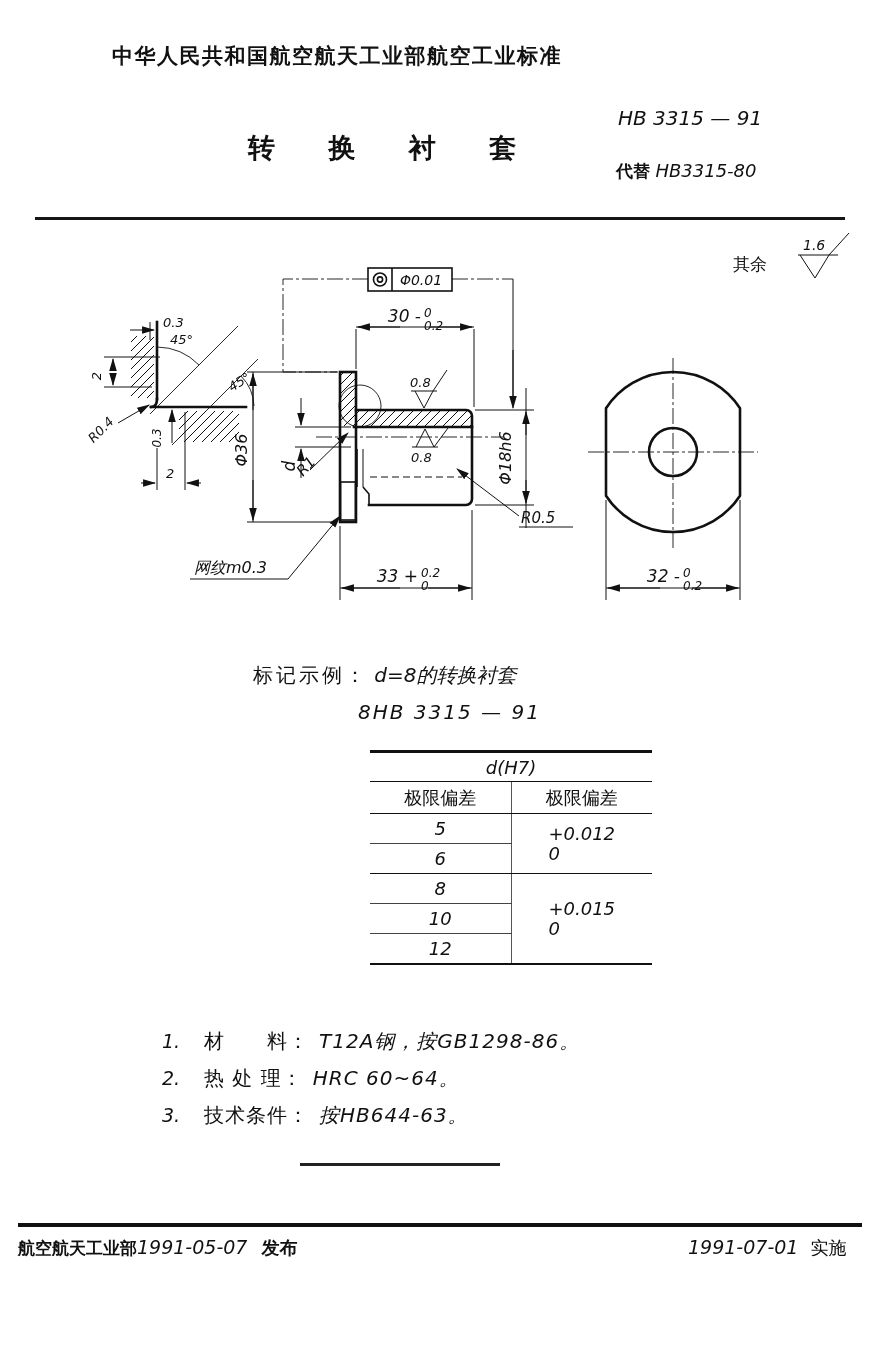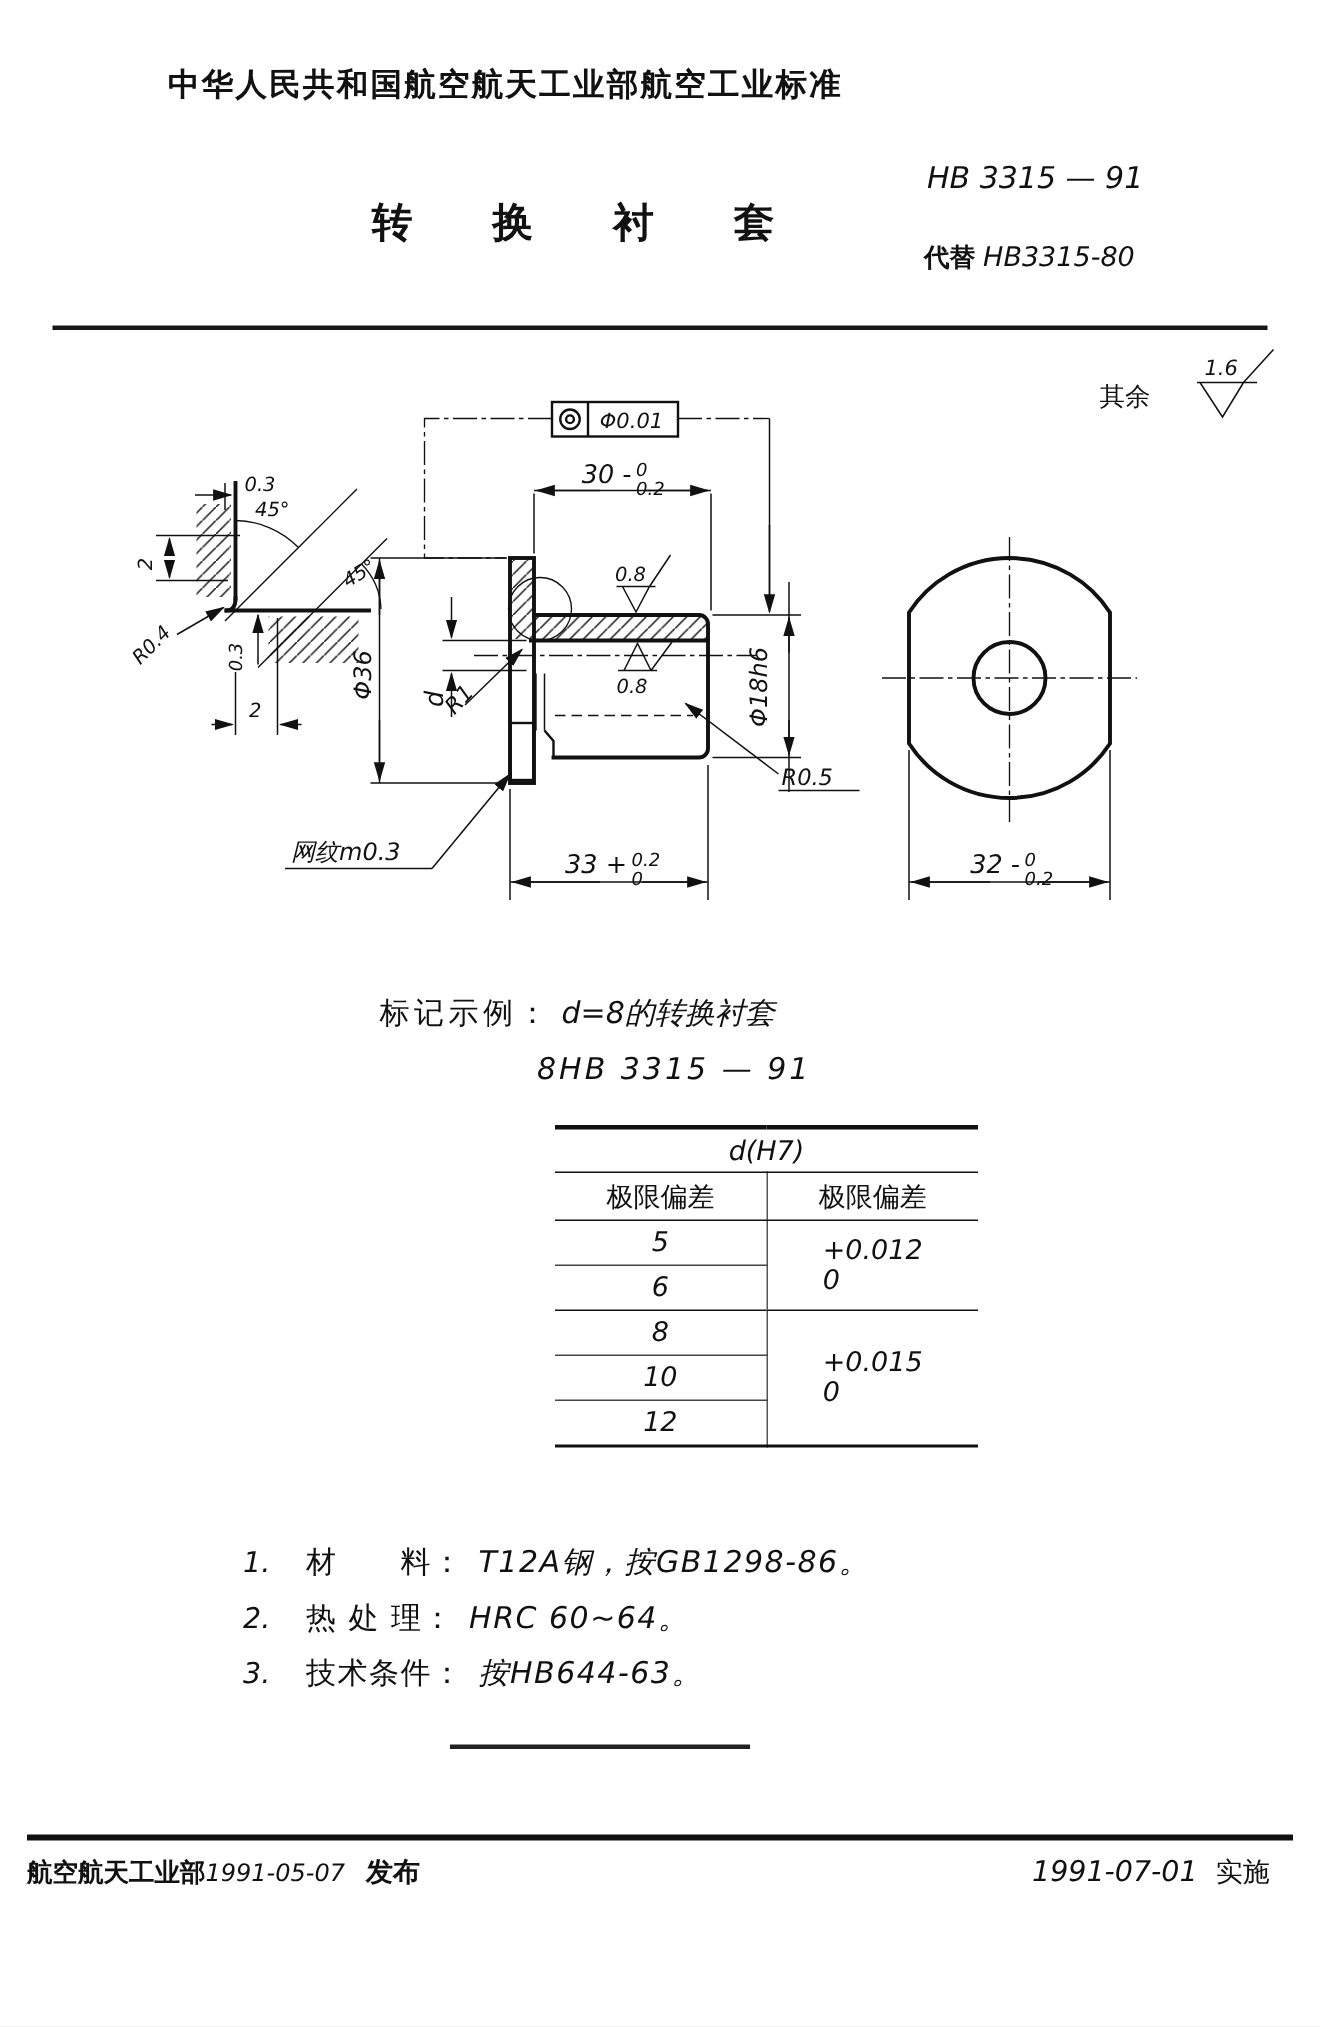--- a/index.html
+++ b/index.html
@@ -37,21 +37,21 @@
   
   .notes{left:162px;top:1028px;font-size:20px;}
   .note-line{display:flex;align-items:baseline;height:37px;white-space:nowrap;}
   .note-no{width:42px;font-size:19px;}
   .note-label{letter-spacing:1px;}
   .note-val{margin-left:10px;letter-spacing:1px;}
 
   
   .foot-left{left:18px;top:1236px;font-size:18px;white-space:nowrap;}
   .foot-left .org{font-weight:bold;font-size:17px;}
-  .foot-left .dt{font-size:16px;}
+  .foot-left .dt{font-size:19px;}
   .foot-left .pub{font-weight:bold;margin-left:14px;}
   .foot-right{left:688px;top:1236px;font-size:19px;white-space:nowrap;}
   .foot-right .impl{font-weight:normal;margin-left:12px;font-size:18px;}
 
   
   svg text{fill:#111;font-family:"DejaVu Sans","Liberation Sans",sans-serif;}
   .thick{stroke:#111;stroke-width:2.6;fill:none;stroke-linecap:square;}
   .med{stroke:#111;stroke-width:1.6;fill:none;}
   .thin{stroke:#111;stroke-width:1;fill:none;}
   .xthin{stroke:#111;stroke-width:0.9;fill:none;}

